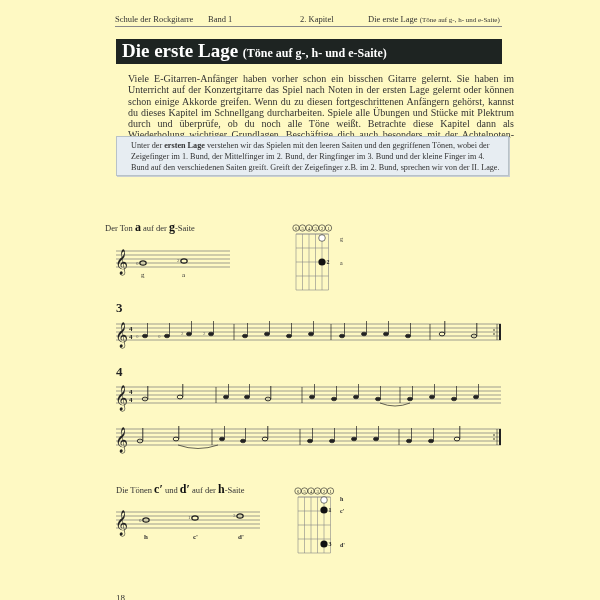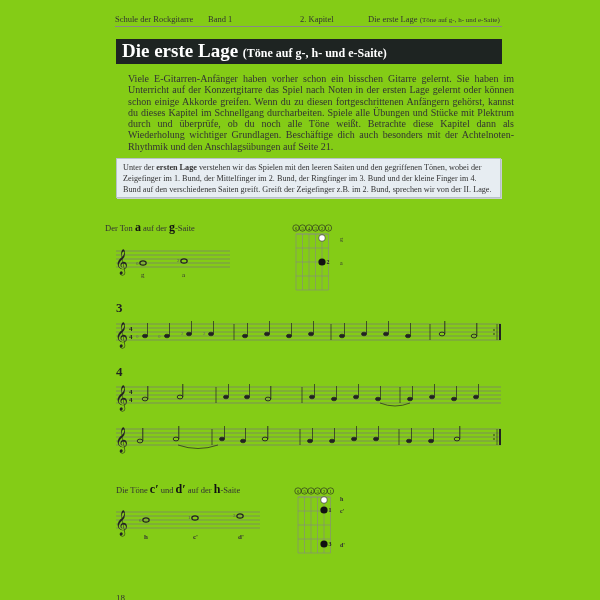--- a/index.html
+++ b/index.html
@@ -1,25 +1,25 @@
 <!DOCTYPE html>
 <html><head>
 <meta charset="utf-8">
 <style>
   html, body { margin:0; padding:0; background:#ffffff; }
   body { width:600px; height:600px; position:relative; overflow:hidden; font-family:"Liberation Serif","DejaVu Serif",serif; color:#222; }
-  .page { position:absolute; left:0; top:0; width:600px; height:600px; background:#84cc16; }
+  .page { position:absolute; left:0; top:0; width:600px; height:600px; background:#fef9c3; }
   .running-head { position:absolute; left:115px; top:12px; width:387px; height:14px; font-size:8.5px; color:#333; border-bottom:1px solid #888; }
   .running-head span { position:absolute; top:2px; white-space:nowrap; }
   .rh-small { font-size:7px; }
   .title-bar { position:absolute; left:116px; top:39px; width:386px; height:25px; background:#1e2422; color:#fff; }
   .title-bar .t-main { position:absolute; left:6px; top:1px; font-size:19px; font-weight:bold; white-space:nowrap; }
   .title-bar .t-sub { font-size:12px; font-weight:bold; }
   .intro { position:absolute; left:108px; top:73px; width:386px; font-size:10px; line-height:11.3px; text-align:justify; color:#333;margin-left:20px; }
-  .infobox { position:absolute; left:116px; top:158px; width:383px; height:38px; background:#e7edf2; border:1px solid #b8c2c8; box-shadow:1px 1px 0 #c9ced2; }
+  .infobox { position:absolute; left:116px; top:136px; width:383px; height:38px; background:#e7edf2; border:1px solid #b8c2c8; box-shadow:1px 1px 0 #c9ced2;padding-left:8px; }
   .infobox p { margin:3px 6px; font-size:8.2px; line-height:11px; color:#333; }
   .caption { position:absolute; font-size:8.5px; color:#333; white-space:nowrap; }
   .caption b { font-weight:bold; font-size:12px; color:#111; }
   .mnum { position:absolute; font-size:13px; font-weight:bold; color:#222; }
   svg { position:absolute; overflow:visible; }
   .pageno { position:absolute; left:116px; top:593px; font-size:9px; color:#333; }
 </style>
 </head>
 <body>
 
@@ -251,21 +251,21 @@
       <ellipse cx="319" cy="18" rx="2.6" ry="1.8"></ellipse>
         <line x1="321.5" y1="18" x2="321.5" y2="5"></line>
     </g>
     <circle cx="382" cy="12" r="0.8" fill="#222"></circle>
       <circle cx="382" cy="16" r="0.8" fill="#222"></circle>
     <line x1="385" y1="6" x2="385" y2="22" stroke="#222" stroke-width="0.6"></line>
     <line x1="388" y1="6" x2="388" y2="22" stroke="#222" stroke-width="2"></line>
   </svg>
 
   <div class="caption" style="left:116px; top:482px;">
-    <span>Die Töne </span><b>c′</b><span> und </span><b>d′</b><span> auf der </span><b>h</b><span>-Saite</span>
+    <span>Die Tönen </span><b>c′</b><span> und </span><b>d′</b><span> auf der </span><b>h</b><span>-Saite</span>
   </div>
 
   <svg style="left:112px; top:506px;" width="150" height="40">
     <g stroke="#777" stroke-width="0.7">
       <line x1="4" y1="6" x2="148" y2="6"></line>
         <line x1="4" y1="10" x2="148" y2="10"></line>
         <line x1="4" y1="14" x2="148" y2="14"></line>
         <line x1="4" y1="18" x2="148" y2="18"></line>
         <line x1="4" y1="22" x2="148" y2="22"></line>
     </g>

